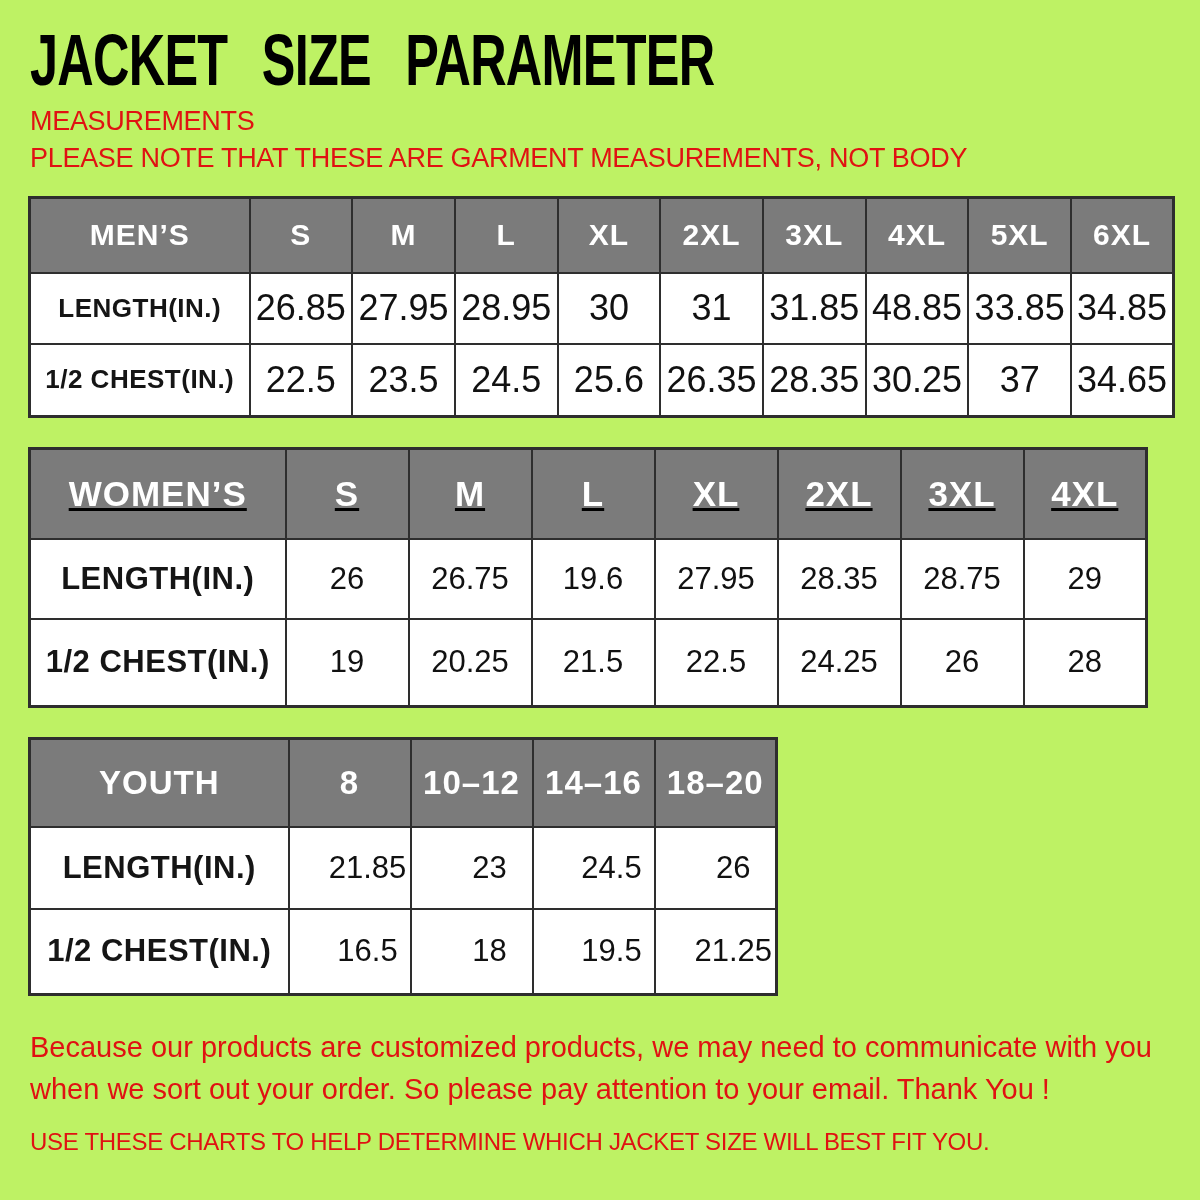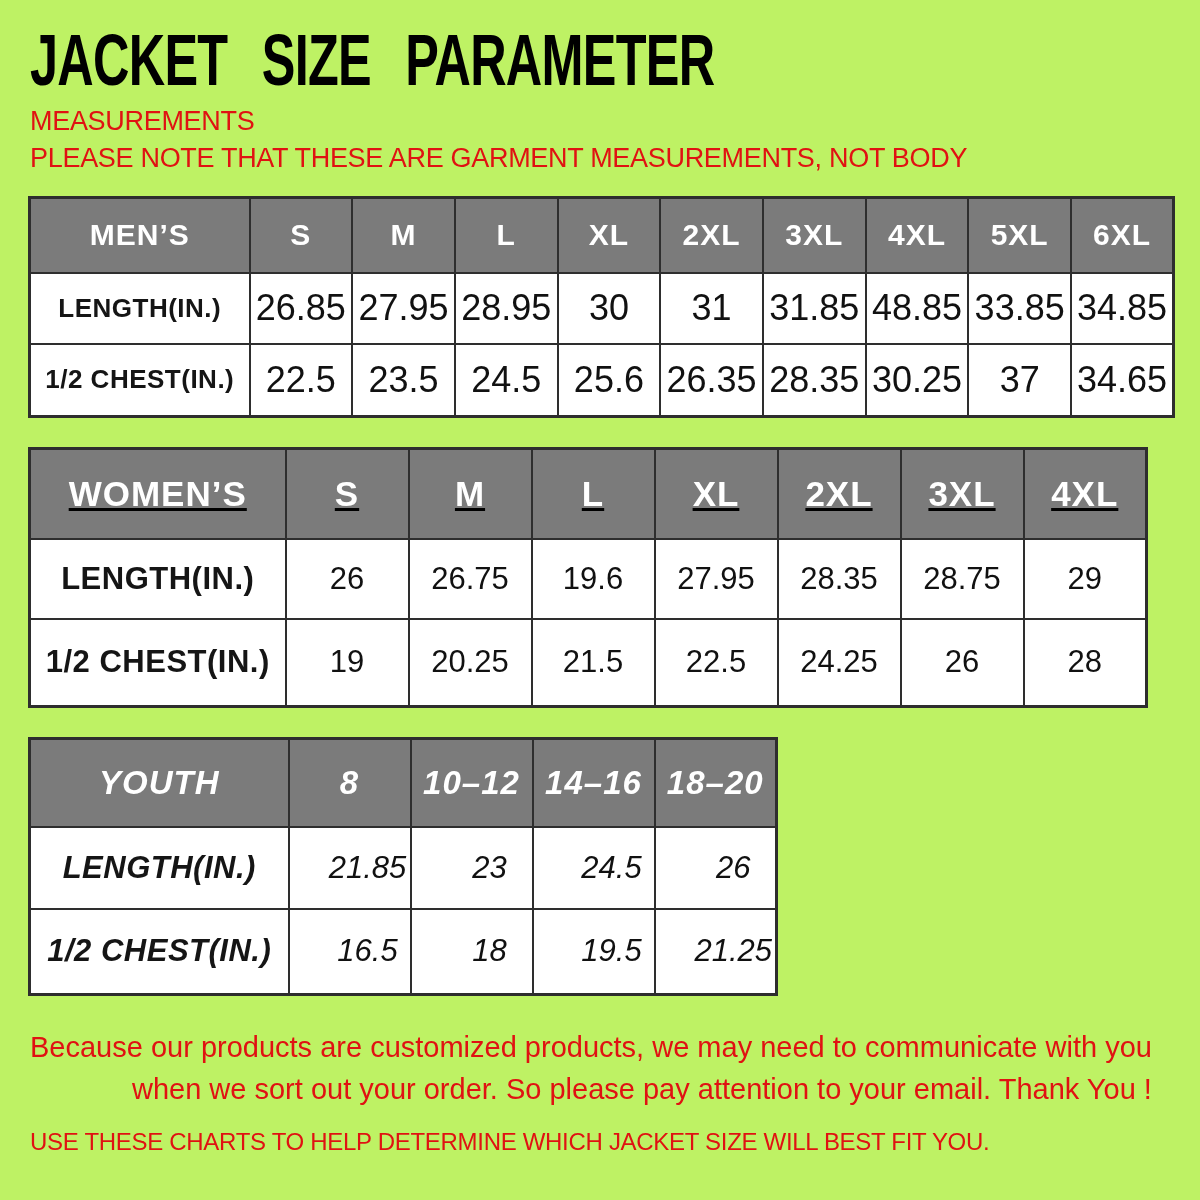--- a/index.html
+++ b/index.html
@@ -32,30 +32,30 @@
   .mens .lbl{font-size:26px;}
   .mens .val{font-size:36px;}
 
   .womens{left:28px;top:447px;width:1118px;}
   .womens col.label-col{width:256px;} .womens col.size-col{width:123px;}
   .womens tr.head{height:90px;text-decoration:underline;} .womens tr.r1{height:80px;} .womens tr.r2{height:88px;}
   .womens .head th{font-size:35px;}
   .womens .lbl{font-size:31px;}
   .womens .val{font-size:31px;}
 
-  .youth{left:28px;top:737px;width:747px;font-style:italic;}
+  .youth{left:28px;top:737px;width:747px;}
   .youth col.label-col{width:259px;} .youth col.size-col{width:122px;}
   .youth tr.head{height:88px;} .youth tr.r1{height:82px;} .youth tr.r2{height:86px;}
   .youth .head th{font-size:33px;}
   .youth .lbl{font-size:31px;}
   .youth .val{font-size:31px;padding-left:36px;}
 
   
   .para{position:absolute;left:30px;top:1026px;color:var(--red);font-size:29px;line-height:42px;
-        font-weight:400;white-space:nowrap;text-align:right;}
+        font-weight:400;white-space:nowrap;}
   .use-line{position:absolute;left:30px;top:1128px;color:var(--red);font-size:24px;
         font-weight:400;letter-spacing:-0.3px;white-space:nowrap;}
 </style>
 </head>
 <body>
 
 <div class="canvas">
 
   <div class="title">
     <span class="squeeze">JACKET SIZE PARAMETER</span>

